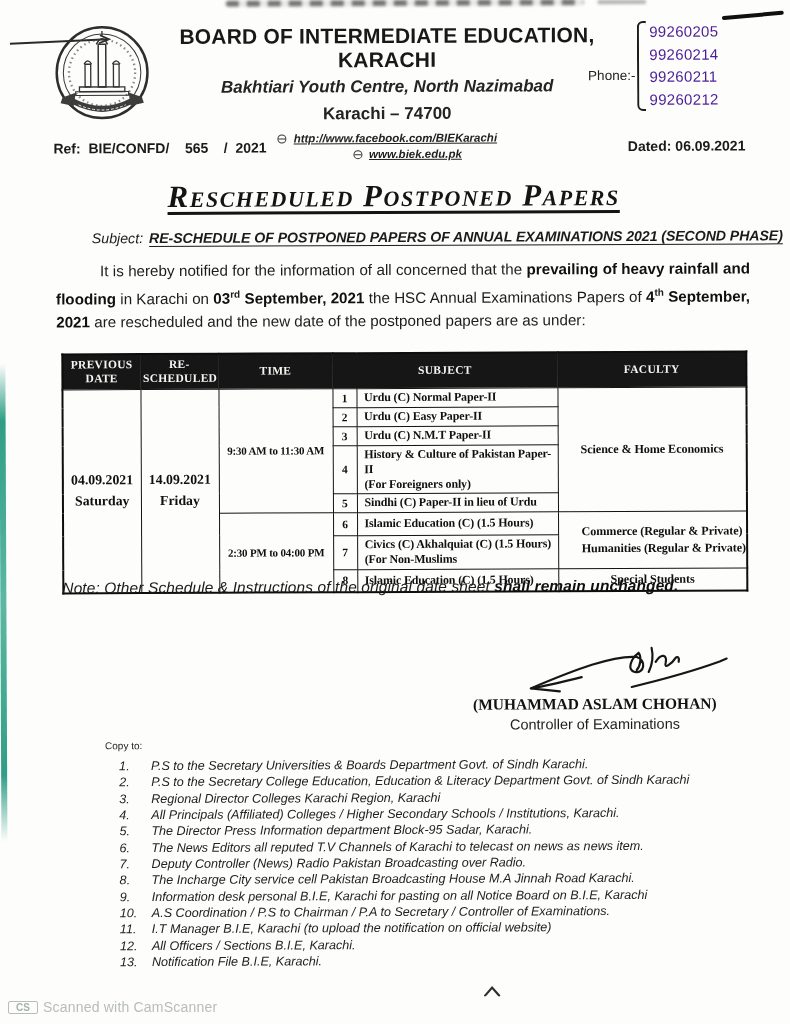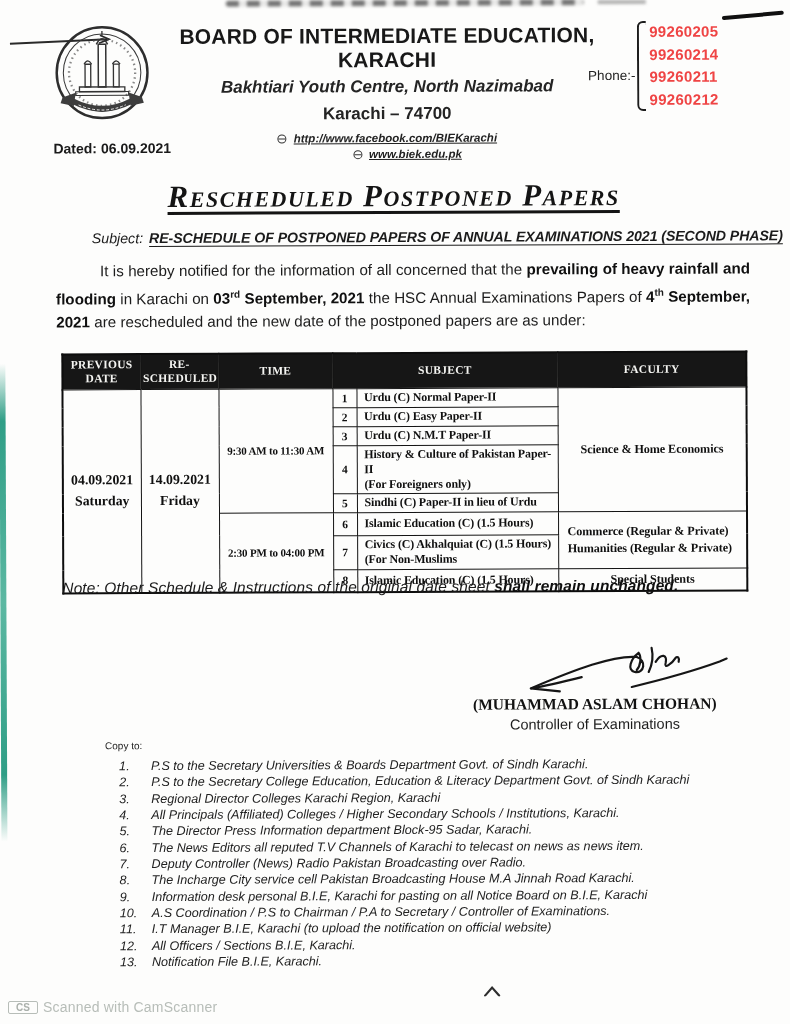--- a/index.html
+++ b/index.html
@@ -50,21 +50,21 @@
   .link-text{ font-size:11.5px; font-style:italic; font-weight:bold; text-decoration:underline; color:#222; }
 
   .phone-block{ position:absolute; left:590px; top:22px; display:flex; align-items:center; }
   .phone-label{ font-size:13.5px; color:#222; margin-right:2px; margin-top:18px; }
   .phone-bracket{
     width:9px; height:90px;
     border-left:2.5px solid #1d1d1d; border-top:2.5px solid #1d1d1d; border-bottom:2.5px solid #1d1d1d;
     border-top-left-radius:6px; border-bottom-left-radius:6px; margin-right:3px;
   }
   .phone-list{ display:flex; flex-direction:column; }
-  .phone-num{ font-size:15px; font-weight:bold; line-height:22.5px; letter-spacing:.3px; color:#ef4444; }
+  .phone-num{ font-size:15px; font-weight:normal; line-height:22.5px; letter-spacing:.3px; color:#4c1d95; }
 
   .ref-row{ position:absolute; left:55px; top:139px; width:692px; display:flex; justify-content:space-between; }
   .ref-left{ font-size:14px; font-weight:bold; white-space:pre; color:#1a1a1a; }
   .dated{ font-size:14px; font-weight:bold; color:#1a1a1a; }
   .dated .val{ margin-left:4px; }
 
   
   .doc-title{
     position:absolute; left:0; top:178px; width:100%; text-align:center;
     font-family:"Liberation Serif", serif; font-style:italic; font-variant:small-caps;
@@ -93,21 +93,21 @@
   thead th{
     background:#161616; color:#f5f5f2; font-size:11.5px; font-weight:bold;
     padding:3px 2px; line-height:1.2; letter-spacing:.3px; height:28px;
   }
   td{ font-weight:bold; }
   td.prev, td.resch{ text-align:center; font-size:13.8px; line-height:1.5; }
   td.time{ text-align:center; font-size:11px; letter-spacing:-0.2px; padding:16px 1px; }
   td.num{ text-align:center; font-size:11.5px; }
   td.subj{ text-align:left; font-size:12px; padding:1px 4px 1px 7px; letter-spacing:-0.15px; line-height:1.25; white-space:pre-line; }
   td.fac{ text-align:center; font-size:12.2px; letter-spacing:-0.1px; line-height:1.35; }
-  td.fac.left{ text-align:left; padding-left:9px; }
+  td.fac.left{ text-align:left; padding-left:23px; }
   tr.r1,tr.r2,tr.r3{ height:19px; } tr.r4{ height:31px; } tr.r5{ height:19px; }
   tr.r6{ height:23px; } tr.r7{ height:34px; } tr.r8{ height:23px; }
 
   
   .note{
     position:absolute; left:62px; top:578px; width:690px;
     font-size:15.5px; font-style:italic; color:#1b1b1b; letter-spacing:.1px;
   }
   .note b{ color:#0f0f0f; }
   .signature{ position:absolute; left:523px; top:636px; }
@@ -182,20 +182,21 @@
     <span class="phone-bracket"></span>
     <span class="phone-list">
       <span class="phone-num">99260205</span>
       <span class="phone-num">99260214</span>
       <span class="phone-num">99260211</span>
       <span class="phone-num">99260212</span>
     </span>
   </div>
 
   <div class="ref-row">
+    <span class="ref-left"><span>Ref:</span>  <span>BIE/CONFD/    565    /  2021</span></span>
     <span class="dated"><span>Dated:</span><span class="val">06.09.2021</span></span>
   </div>
 
   <div class="doc-title">Rescheduled Postponed Papers</div>
 
   <div class="subject-row">
     <span class="lbl">Subject:</span><span class="txt">RE-SCHEDULE OF POSTPONED PAPERS OF ANNUAL EXAMINATIONS 2021 (SECOND PHASE)</span>
   </div>
 
   <p class="body-para"><span>It is hereby notified for the information of all concerned that the </span><b>prevailing of heavy rainfall and flooding</b><span> in Karachi on </span><b>03</b><sup>rd</sup><b> September, 2021</b><span> the HSC Annual Examinations Papers of </span><b>4</b><sup>th</sup><b> September, 2021</b><span> are rescheduled and the new date of the postponed papers are as under:</span></p>

